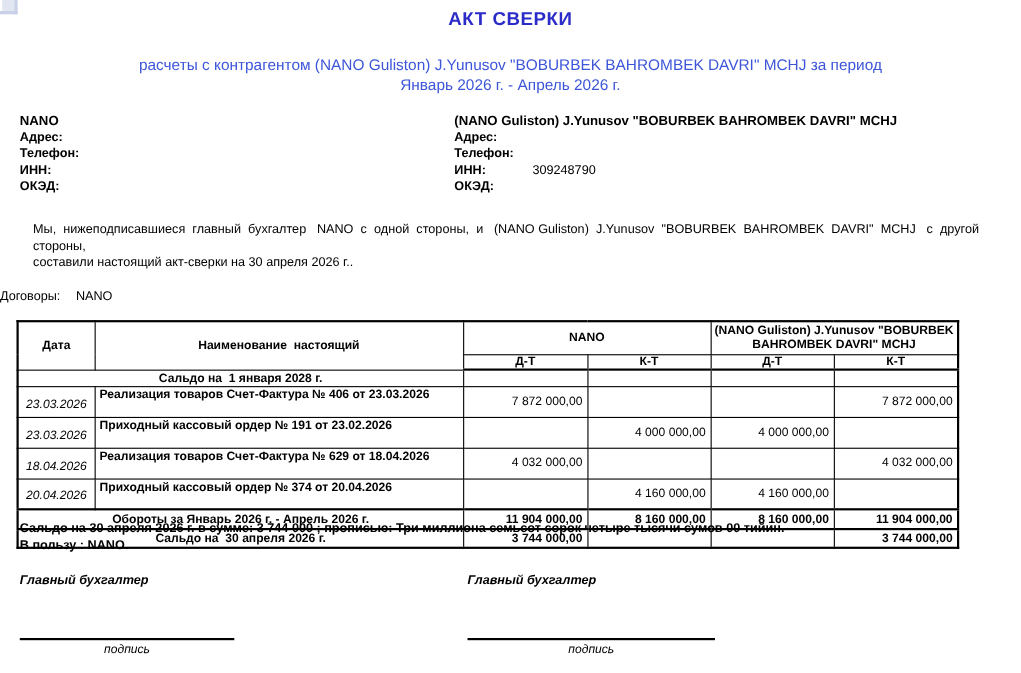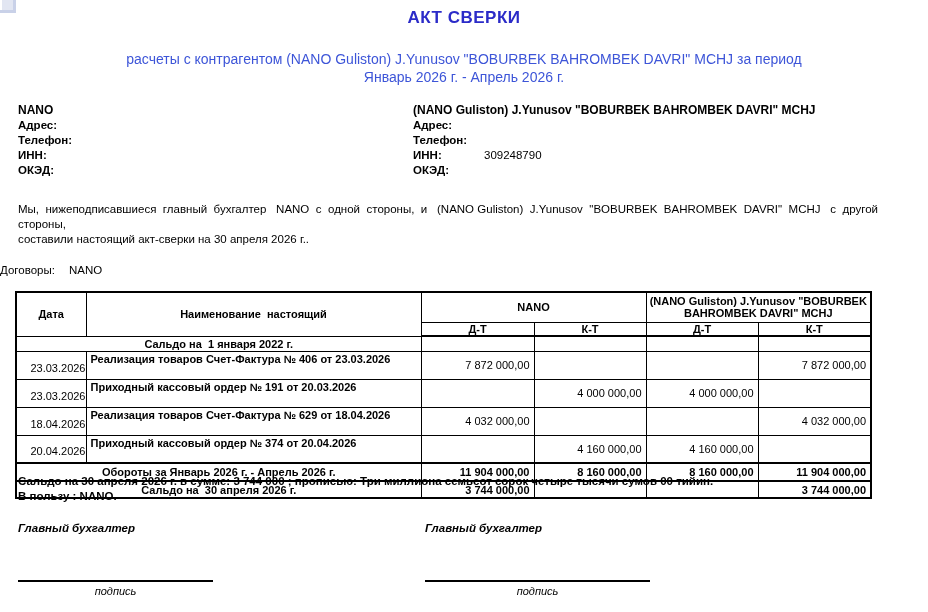--- a/index.html
+++ b/index.html
@@ -23,42 +23,42 @@
   .doc-subtitle { font-size: 14px; color: var(--subtitle-color, #3d55d8); line-height: 18px; margin-top: 22px; }
   .doc-subtitle div { line-height: 18px; }
 
   .parties { display: flex; margin-top: 17px; padding-left: 18px; font-size: 11.5px; }
   .party-left { width: 395px; }
   .party-right { flex: 1; }
   .party-name { font-weight: bold; font-size: 12px; line-height: 15px; }
   .party-line { line-height: 15px; }
   .party-label { display: inline-block; min-width: 71px; font-weight: bold; }
 
-  .preamble { margin-top: 24px; padding-left: 18px; width: 880px; font-size: 11.5px; }
+  .preamble { margin-top: 24px; padding-left: 30px; width: 880px; font-size: 11.5px; }
   .preamble-l1 { text-align: justify; text-align-last: justify; white-space: pre-wrap; width: 860px; line-height: 15px; }
   .preamble-l2 { line-height: 15px; }
 
   .contracts { margin-top: 17px; font-size: 11.5px; }
   .contracts-label { display: inline-block; width: 69px; }
 
   table.recon { border-collapse: collapse; margin: 15px 0 0 15px; table-layout: fixed; width: 855px; font-size: 11px; }
   table.recon, table.recon td, table.recon th { border: 1px solid #000; }
   table.recon { border-width: 2px; }
   th { font-weight: bold; text-align: center; vertical-align: middle; white-space: pre-wrap; }
   tr.head-row1 { height: 30px; }
   tr.head-row2 { height: 14px; }
   tr.head-row2 th { border-bottom: 2px solid #000; }
   tr.row-opening { height: 15px; }
   tr.row-tx { height: 28px; }
   tr.row-totals { height: 18px; }
   tr.row-totals td { border-top: 2px solid #000; font-weight: bold; }
   tr.row-closing { height: 17px; }
   tr.row-closing td { border-top: 2px solid #000; font-weight: bold; margin-left: 11px; }
   td.c-label { text-align: center; font-weight: bold; vertical-align: middle; white-space: pre-wrap; }
-  td.c-date { text-align: right; vertical-align: bottom; padding-bottom: 5px; }
+  td.c-date { text-align: center; vertical-align: bottom; padding-bottom: 5px; font-style: italic; }
   td.c-op { text-align: left; vertical-align: top; padding: 1px 4px; font-weight: bold; }
   td.c-num { text-align: right; vertical-align: middle; padding-right: 4px; }
 
   .footer-summary { position: absolute; left: 18px; top: 474px; font-size: 11.5px; font-weight: bold; line-height: 15px; width: 880px; }
   .accountant { position: absolute; top: 522px; font-size: 11.5px; font-weight: bold; font-style: italic; }
   .accountant.left { left: 18px; }
   .accountant.right { left: 425px; }
   .sig-line { position: absolute; top: 580px; height: 2px; background: #000; }
   .sig-line.left { left: 18px; width: 195px; }
   .sig-line.right { left: 425px; width: 225px; }
@@ -125,37 +125,37 @@
       <th colspan="2">NANO</th>
       <th colspan="2">(NANO Guliston) J.Yunusov "BOBURBEK BAHROMBEK DAVRI" MCHJ</th>
     </tr>
     <tr class="head-row2">
       <th>Д-Т</th>
       <th>К-Т</th>
       <th>Д-Т</th>
       <th>К-Т</th>
     </tr>
     <tr class="row-opening">
-      <td colspan="2" class="c-label">Сальдо на  1 января 2022 г.</td>
+      <td colspan="2" class="c-label">Сальдо на  1 января 2028 г.</td>
       <td class="c-num"></td>
       <td class="c-num"></td>
       <td class="c-num"></td>
       <td class="c-num"></td>
     </tr>
     <tr class="row-tx">
       <td class="c-date">23.03.2026</td>
       <td class="c-op">Реализация товаров Счет-Фактура № 406 от 23.03.2026</td>
       <td class="c-num">7 872 000,00</td>
       <td class="c-num"></td>
       <td class="c-num"></td>
       <td class="c-num">7 872 000,00</td>
     </tr>
     <tr class="row-tx">
       <td class="c-date">23.03.2026</td>
-      <td class="c-op">Приходный кассовый ордер № 191 от 20.03.2026</td>
+      <td class="c-op">Приходный кассовый ордер № 191 от 23.02.2026</td>
       <td class="c-num"></td>
       <td class="c-num">4 000 000,00</td>
       <td class="c-num">4 000 000,00</td>
       <td class="c-num"></td>
     </tr>
     <tr class="row-tx">
       <td class="c-date">18.04.2026</td>
       <td class="c-op">Реализация товаров Счет-Фактура № 629 от 18.04.2026</td>
       <td class="c-num">4 032 000,00</td>
       <td class="c-num"></td>

